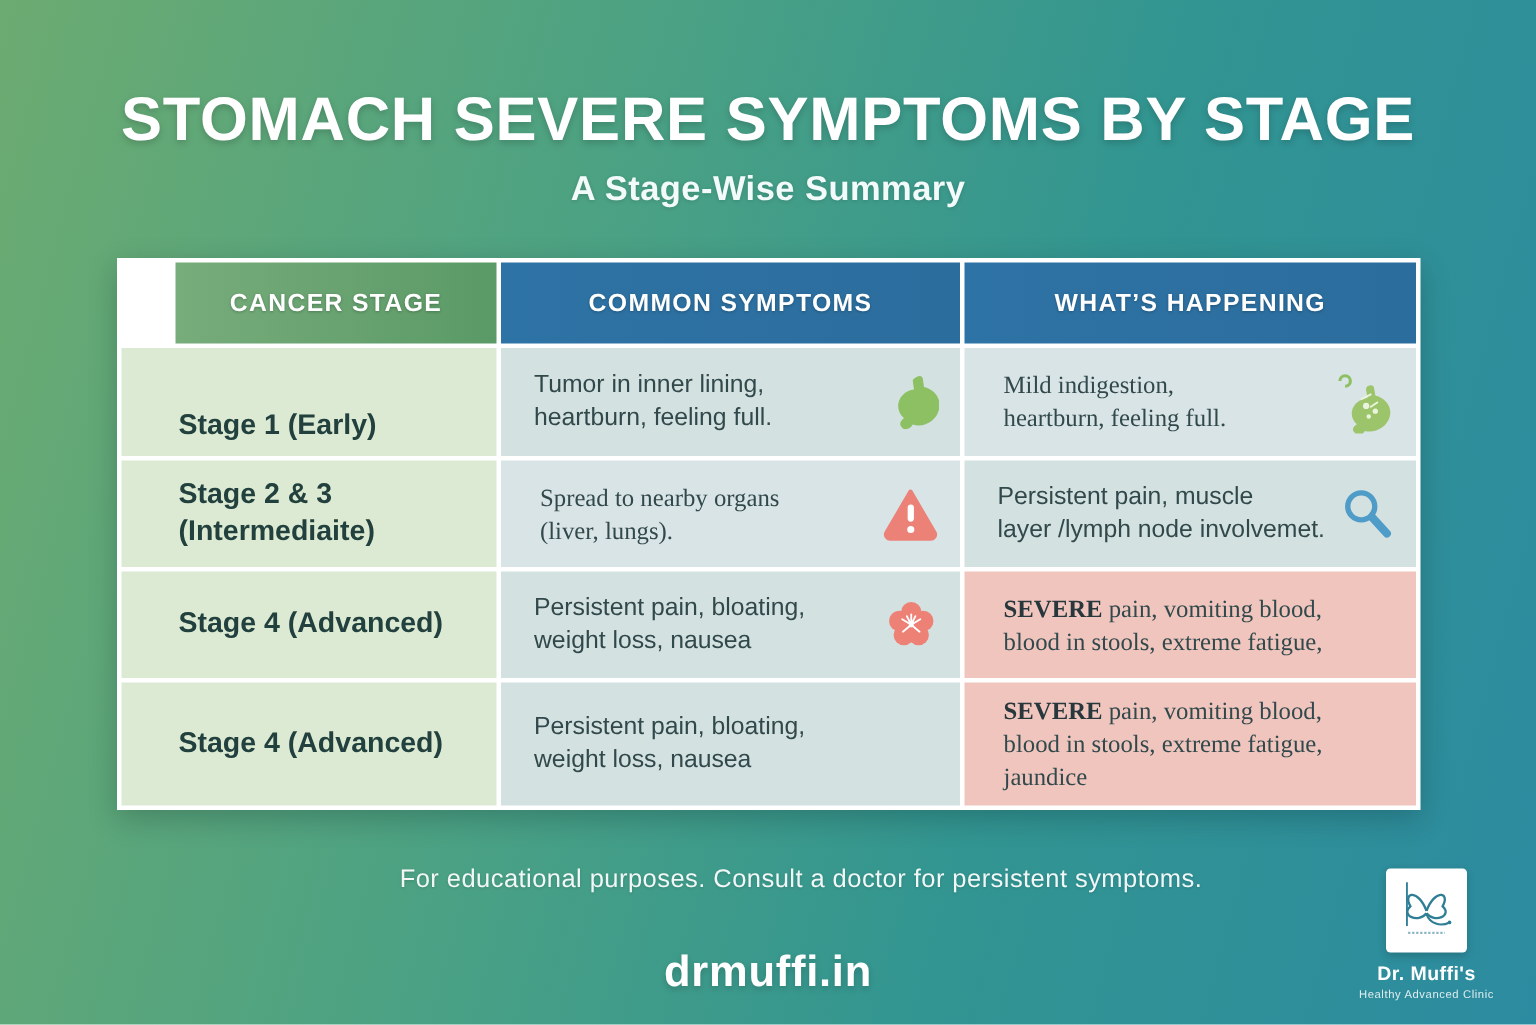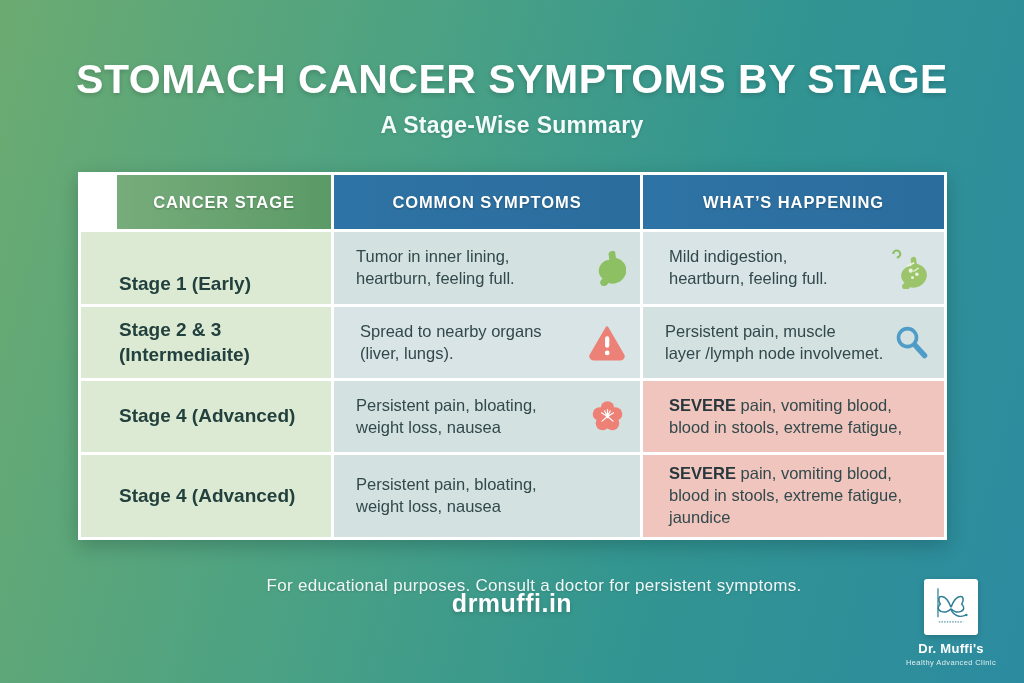--- a/index.html
+++ b/index.html
@@ -26,53 +26,53 @@
     box-shadow:0 6px 18px rgba(0,20,25,.22);
   }
   .cell{display:flex;align-items:center;box-sizing:border-box;}
   .h{justify-content:center;color:#ffffff;font-weight:bold;font-size:16.5px;
      letter-spacing:.9px;text-shadow:0 1px 2px rgba(0,0,0,.25);}
   .h.green{background:linear-gradient(90deg,#77ac7b,#5a9a66);margin-left:36px;}
   .h.blue{background:linear-gradient(90deg,#2e73a5,#2b6d9d);}
   .stage-cell{background:#dcead3;padding-left:38px;
      color:#22403d;font-weight:bold;font-size:19px;line-height:1.3;}
   .happen-cell{background:#d4e1e1;padding:8px 14px 8px 22px;justify-content:space-between;}
-  .sympt-cell{background:#d9e4e6;padding:8px 14px 8px 26px;justify-content:space-between;}
+  .sympt-cell{background:#d9e4e6;padding:8px 14px 8px 26px;justify-content:space-between;font-family:Liberation Serif, serif;}
   .sympt-cell.pink{background:#f0c5be;}
   .body-text{color:#32494c;font-size:16.5px;line-height:1.32;white-space:pre-line;}
   .body-text b{color:#27373c;}
   .cicon{flex:0 0 auto;margin-left:6px;display:flex;align-items:center;}
   .footer-note{
     position:absolute;top:576px;left:0;width:100%;text-align:center;
     color:rgba(255,255,255,.93);font-size:17px;letter-spacing:.3px;
     text-shadow:0 1px 2px rgba(0,0,0,.15);
     padding-left:22px;
   }
   .website{
-    position:absolute;top:589px;left:0;width:100%;text-align:center;
-    color:#ffffff;font-size:25px;font-weight:bold;letter-spacing:.5px;
+    position:absolute;top:632px;left:0;width:100%;text-align:center;
+    color:#ffffff;font-size:29px;font-weight:bold;letter-spacing:.5px;
     text-shadow:0 2px 4px rgba(0,0,0,.18);
   }
   .brand{
     position:absolute;right:18px;bottom:16px;width:110px;text-align:center;
   }
   .brand-box{
     width:54px;height:56px;background:#ffffff;border-radius:3px;margin:0 auto 6px auto;
     display:flex;align-items:center;justify-content:center;
     box-shadow:0 2px 6px rgba(0,0,0,.18);
   }
   .brand-name{color:#ffffff;font-size:13px;font-weight:600;letter-spacing:.3px;}
   .brand-tag{color:rgba(255,255,255,.85);font-size:7.5px;letter-spacing:.4px;margin-top:2px;}
 </style>
 </head>
 <body>
 
 <div class="canvas">
 
-  <div class="title">STOMACH CANCER SYMPTOMS BY STAGE</div>
+  <div class="title">STOMACH SEVERE SYMPTOMS BY STAGE</div>
   <div class="subtitle">A Stage-Wise Summary</div>
 
   <div class="tablewrap" id="symptom-table">
     <div class="cell h green">CANCER STAGE</div>
     <div class="cell h blue">COMMON SYMPTOMS</div>
     <div class="cell h blue">WHAT’S HAPPENING</div>
 
   <div class="cell stage-cell">
         <span style="white-space: pre-line; margin-top: 32px;">Stage 1 (Early)</span>
       </div>

